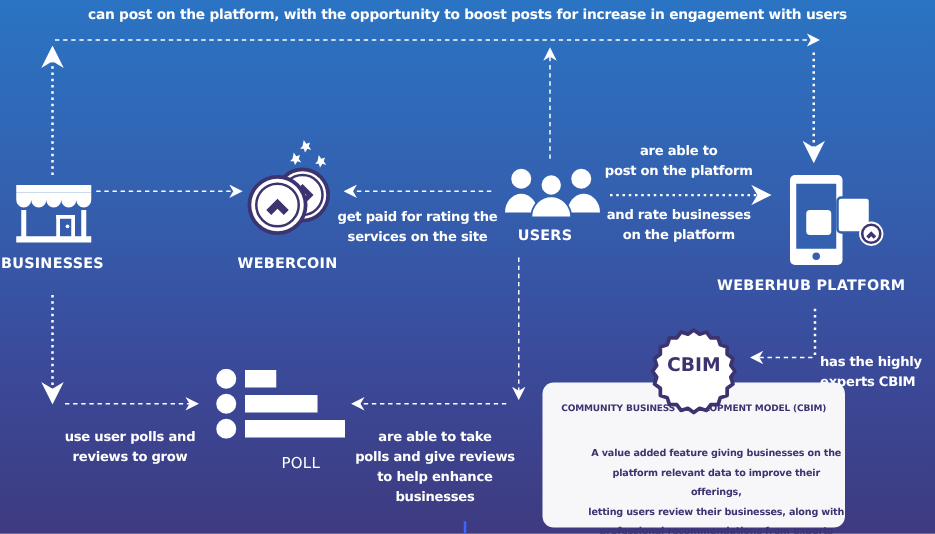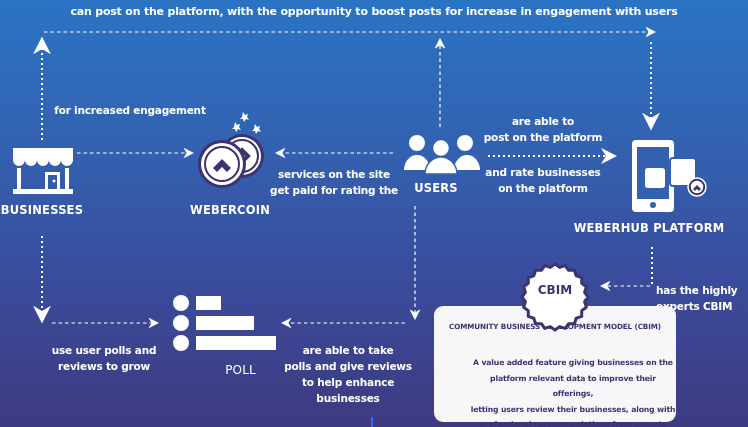--- a/index.html
+++ b/index.html
@@ -12,21 +12,21 @@
   .lbl { font-size:10.5px; font-weight:bold; line-height:16px; text-align:center; white-space:nowrap; letter-spacing:-0.2px; }
   .node-lbl { font-size:11.5px; font-weight:bold; text-align:center; white-space:nowrap; letter-spacing:0.2px; }
   svg.overlay { position:absolute; left:0; top:0; }
   .card {
     position:absolute; left:434px; top:306px; width:242px; height:116px;
     background:#f7f7fa; border-radius:9px; color:#3b3470; text-align:center;
   }
   .card-title { font-size:7.2px; font-weight:bold; margin-top:16px; letter-spacing:-0.1px; }
   .card-body { font-size:7.7px; font-weight:bold; line-height:15.5px; margin-top:24px; letter-spacing:-0.15px;padding-left:36px; }
   .cbim-badge { position:absolute; left:520px; top:262px; width:70px; height:70px; }
-  .cbim-text { position:absolute; left:520px; top:283px; width:70px; text-align:center; color:#3b3470; font-weight:bold; font-size:12px; }
+  .cbim-text { position:absolute; left:520px; top:283px; width:70px; text-align:center; color:#3b3470; font-weight:bold; font-size:15px; }
   .pen { position:absolute; left:371px; top:417px; width:2px; height:10px; background:#3c64ff; }
 </style>
 </head>
 <body>
 
 <svg class="overlay" width="748" height="427">
   <defs>
     <marker id="ah" viewBox="0 0 10 10" refX="8" refY="5" markerWidth="9" markerHeight="9" orient="auto-start-reverse">
       <path d="M0,0 L10,5 L0,10 L3,5 Z" fill="#fff"></path>
     </marker>
@@ -71,21 +71,20 @@
     <rect x="3" y="43" width="60" height="5" fill="#fff"></rect>
     <rect x="35" y="26" width="3" height="18" fill="#fff"></rect>
     <rect x="35" y="26" width="14" height="3" fill="#fff"></rect>
     <rect x="47" y="26" width="3" height="18" fill="#fff"></rect>
     <circle cx="44" cy="35" r="1.5" fill="#fff"></circle>
   </svg>
 </div>
 <div class="abs node-lbl" style="left:0;width:84px;top:203px;">BUSINESSES</div>
 
 <div class="abs lbl" style="left:50px;width:160px;top:102px;">
-  <div>for increased engagement</div>
 </div>
 
 <div class="abs" style="left:194px;top:108px;width:76px;height:82px;">
   <svg width="76" height="82" viewBox="0 0 76 82">
 
     <g fill="#fff">
       <path d="M49,4 l2,3 l3,-1 l-1,3 l2,3 l-3,-1 l-2,3 l-1,-3 l-3,0 l2,-2 Z"></path>
       <path d="M41,14 l2,3 l3,-1 l-1,3 l2,3 l-3,-1 l-2,3 l-1,-3 l-3,0 l2,-2 Z"></path>
       <path d="M61,16 l2,3 l3,-1 l-1,3 l2,3 l-3,-1 l-2,3 l-1,-3 l-3,0 l2,-2 Z"></path>
     </g>
@@ -97,22 +96,22 @@
 
     <circle cx="28" cy="56" r="24" fill="#3b3470"></circle>
     <circle cx="28" cy="56" r="21" fill="#fff"></circle>
     <circle cx="28" cy="56" r="17" fill="none" stroke="#3b3470" stroke-width="2"></circle>
     <path d="M19,60 l9,-9 l9,9 l-4,4 l-5,-5 l-5,5 Z" fill="#3b3470"></path>
   </svg>
 </div>
 <div class="abs node-lbl" style="left:175px;width:110px;top:203px;">WEBERCOIN</div>
 
 <div class="abs lbl" style="left:268px;width:132px;top:166px;">
+  <div>get paid for rating the</div>
   <div>services on the site</div>
-  <div>get paid for rating the</div>
 </div>
 
 <div class="abs" style="left:404px;top:134px;width:76px;height:42px;">
   <svg width="76" height="42" viewBox="0 0 76 42">
     <circle cx="13" cy="9" r="8" fill="#fff"></circle>
     <circle cx="61" cy="9" r="8" fill="#fff"></circle>
     <path d="M0,36 a13,15 0 0 1 26,0 Z" fill="#fff"></path>
     <path d="M50,36 a13,15 0 0 1 26,0 Z" fill="#fff"></path>
     <circle cx="37" cy="14" r="8.5" fill="#fff" stroke="#3263b0" stroke-width="1.5"></circle>
     <path d="M21,40 a16,17 0 0 1 32,0 Z" fill="#fff" stroke="#3263b0" stroke-width="1.5"></path>

